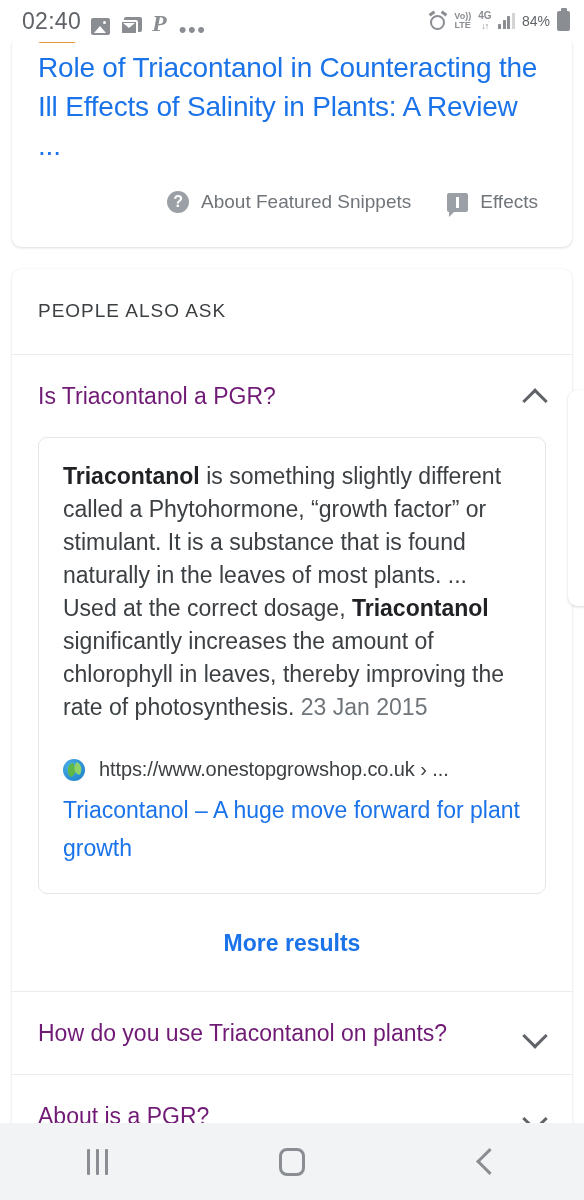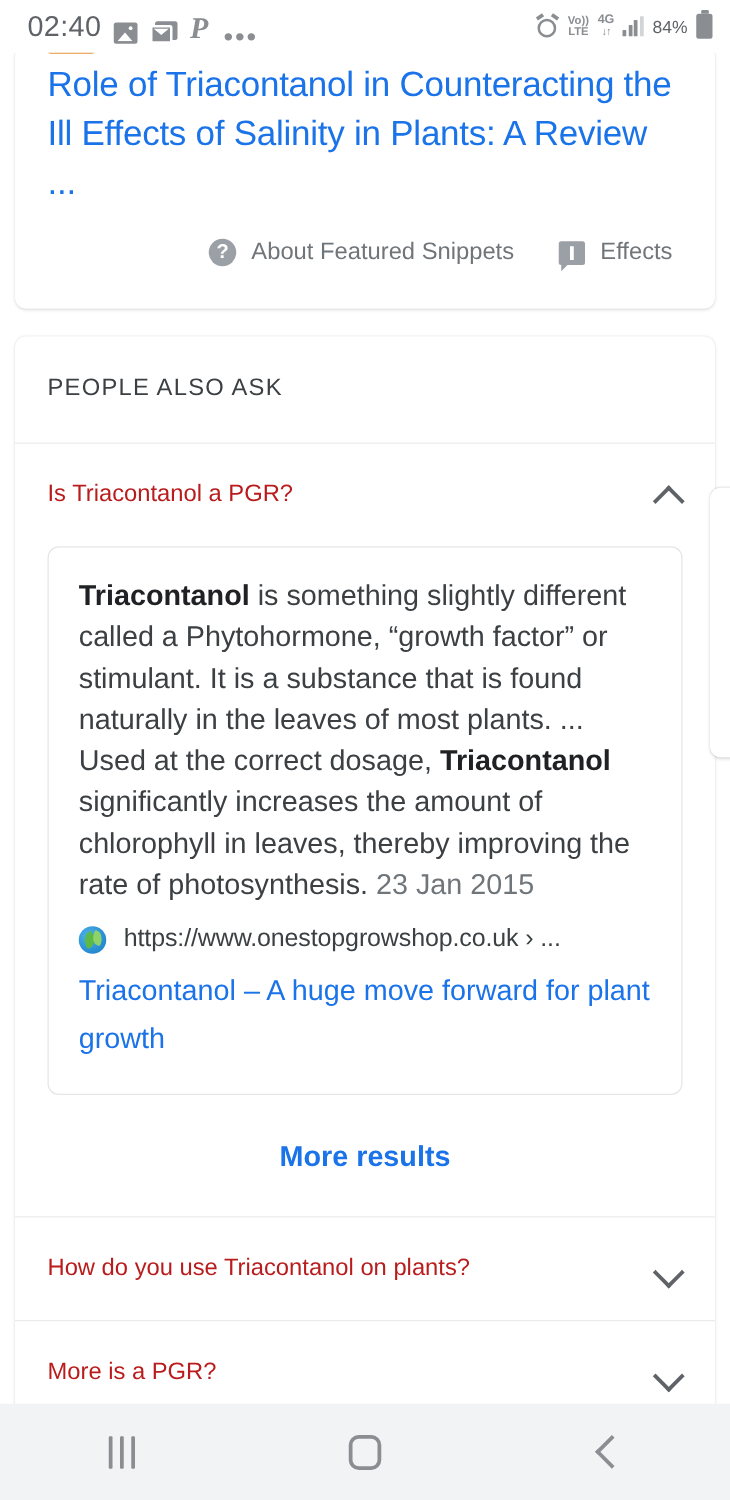--- a/index.html
+++ b/index.html
@@ -289,22 +289,22 @@
   .paa-item { border-bottom: 1px solid #ebebeb; }
   .paa-item:last-child { border-bottom: none; }
 
   .paa-question-row {
     display: flex;
     align-items: center;
     padding: 26px 24px 26px 26px;
     min-height: 76px;
   }
   .paa-question {
-    font-size: 19px;
-    color: #b91c1c;
+    font-size: 23px;
+    color: #701a75;
     flex: 1;
     line-height: 30px;
   }
   .chev {
     width: 26px; height: 26px;
     position: relative;
     flex: 0 0 26px;
   }
   .chev::before {
     content: "";
@@ -327,21 +327,21 @@
     padding: 22px 24px 26px 24px;
   }
   .answer-text {
     font-size: 23px;
     line-height: 33px;
     color: #3c4043;
   }
   .answer-text b { font-weight: bold; color: #202124; }
   .answer-date { color: #70757a; }
 
-  .source-block { margin-top: 16px; }
+  .source-block { margin-top: 34px; }
   .source-url-row {
     display: flex;
     align-items: center;
     gap: 14px;
   }
   .favicon {
     width: 22px; height: 22px;
     border-radius: 50%;
     background: radial-gradient(circle at 35% 35%, #4fb3e8 0%, #2a8fd4 60%, #1f7bbf 100%);
     position: relative;
@@ -538,21 +538,21 @@
 
     <div class="paa-item">
       <div class="paa-question-row">
         <div class="paa-question">How do you use Triacontanol on plants?</div>
         <div class="chev"></div>
       </div>
     </div>
 
     <div class="paa-item">
       <div class="paa-question-row">
-        <div class="paa-question">More is a PGR?</div>
+        <div class="paa-question">About is a PGR?</div>
         <div class="chev"></div>
       </div>
     </div>
 
   </div>
 
   <div id="peek-card"></div>
 </div>
 
 <div id="nav-bar">

